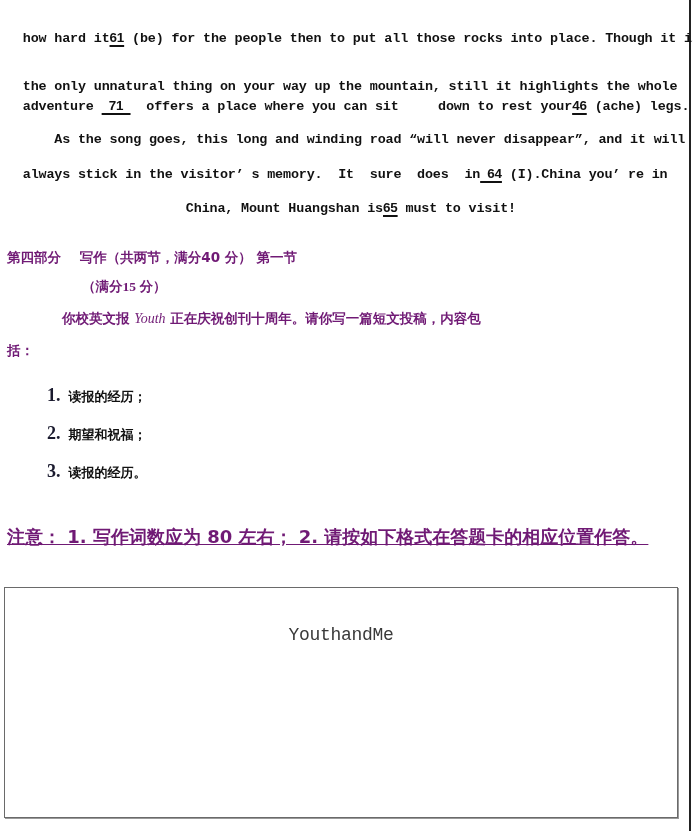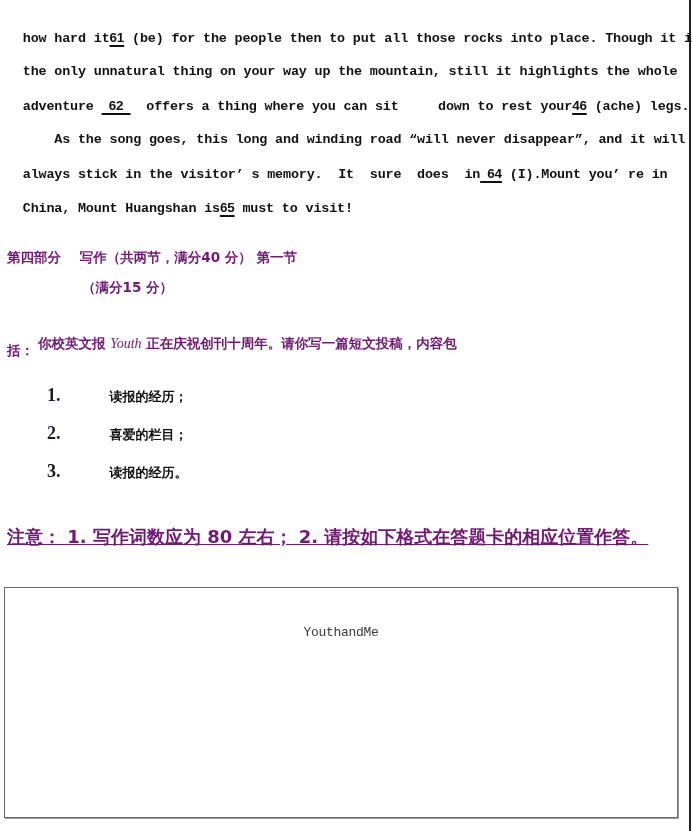--- a/index.html
+++ b/index.html
@@ -68,86 +68,85 @@
       font-weight: bold;
       font-size: 18px;
       color: #1a1a2e;
       margin-right: 8px;
     }
     .list-text {
       font-family: "DejaVu Sans", "Liberation Sans", sans-serif;
       font-weight: bold;
       font-size: 13px;
       color: #111;
-      margin-left: 41px;
     }
     .answer-box {
       position: absolute;
       left: 4px;
       top: 587px;
       width: 672px;
       height: 229px;
       border: 1.5px solid #6a6a6a;
       box-shadow: 1px 1px 0 #9a9a9a;
       background: #fff;
     }
     .answer-title {
       position: absolute;
       left: 0;
       right: 0;
       top: 37px;
       text-align: center;
       font-family: "Liberation Mono", "DejaVu Sans Mono", monospace;
-      font-size: 13px;
+      font-size: 18px;
       color: #3a3a3a;
       letter-spacing: -0.3px;
     }
   </style>
 </head>
 <body>
 
 <div class="right-rule"></div>
 
 <div class="en-line" style="top:11px;">
   <span>how hard it</span><span class="blank">61</span><span> (be) for the people then to put all those rocks into place. Though it is</span>
 </div>
 
-<div class="en-line" style="top:45px;">
+<div class="en-line" style="top:60px;">
   <span>the only unnatural thing on your way up the mountain, still it highlights the whole</span>
 </div>
 
 <div class="en-line" style="top:79px;">
-  <span>adventure </span><span class="blank">  62  </span><span>  offers a thing where you can sit     down to rest your</span><span class="blank">46</span><span> (ache) legs.</span>
+  <span>adventure </span><span class="blank">  71  </span><span>  offers a place where you can sit     down to rest your</span><span class="blank">46</span><span> (ache) legs.</span>
 </div>
 
 <div class="en-line" style="top:113px;">
   <span>    As the song goes, this long and winding road “will never disappear”, and it will</span>
 </div>
 
 <div class="en-line" style="top:147px;">
-  <span>always stick in the visitor’ s memory.  It  sure  does  in</span><span class="blank">  64</span><span> (I).Mount you’ re in</span>
+  <span>always stick in the visitor’ s memory.  It  sure  does  in</span><span class="blank">  64</span><span> (I).China you’ re in</span>
 </div>
 
-<div class="en-line" style="top:181px;">
+<div class="en-line" style="top:181px;text-align:center;">
   <span>China, Mount Huangshan is</span><span class="blank">65</span><span> must to visit!</span>
 </div>
 
 <div class="cn" style="left:7px; top:248px;">第四部分    写作（共两节，满分40 分） 第一节</div>
-<div class="cn" style="left:82px; top:278px;">（满分15 分）</div>
+<div class="cn" style="left:82px; top:278px;font-family:Liberation Serif, serif;">（满分15 分）</div>
 
-<div class="cn" style="left:38px; top:309px;margin-top:25px;"><span>你校英文报 </span><span class="it">Youth</span><span> 正在庆祝创刊十周年。请你写一篇短文投稿，内容包</span></div>
+<div class="cn" style="left:62px; top:309px;"><span>你校英文报 </span><span class="it">Youth</span><span> 正在庆祝创刊十周年。请你写一篇短文投稿，内容包</span></div>
 <div class="cn" style="left:7px; top:341px;">括：</div>
 
 <div class="list-item" style="top:385px;">
   <span class="list-num">1.</span>
   <span class="list-text">读报的经历；</span>
 </div>
 <div class="list-item" style="top:423px;">
   <span class="list-num">2.</span>
-  <span class="list-text">喜爱的栏目；</span>
+  <span class="list-text">期望和祝福；</span>
 </div>
 <div class="list-item" style="top:461px;">
   <span class="list-num">3.</span>
   <span class="list-text">读报的经历。</span>
 </div>
 
 <div class="cn" style="left:7px; top:528px; font-size:18px;text-decoration:underline;">注意： 1. 写作词数应为 80 左右； 2. 请按如下格式在答题卡的相应位置作答。</div>
 
 <div class="answer-box">
   <div class="answer-title">YouthandMe</div>

